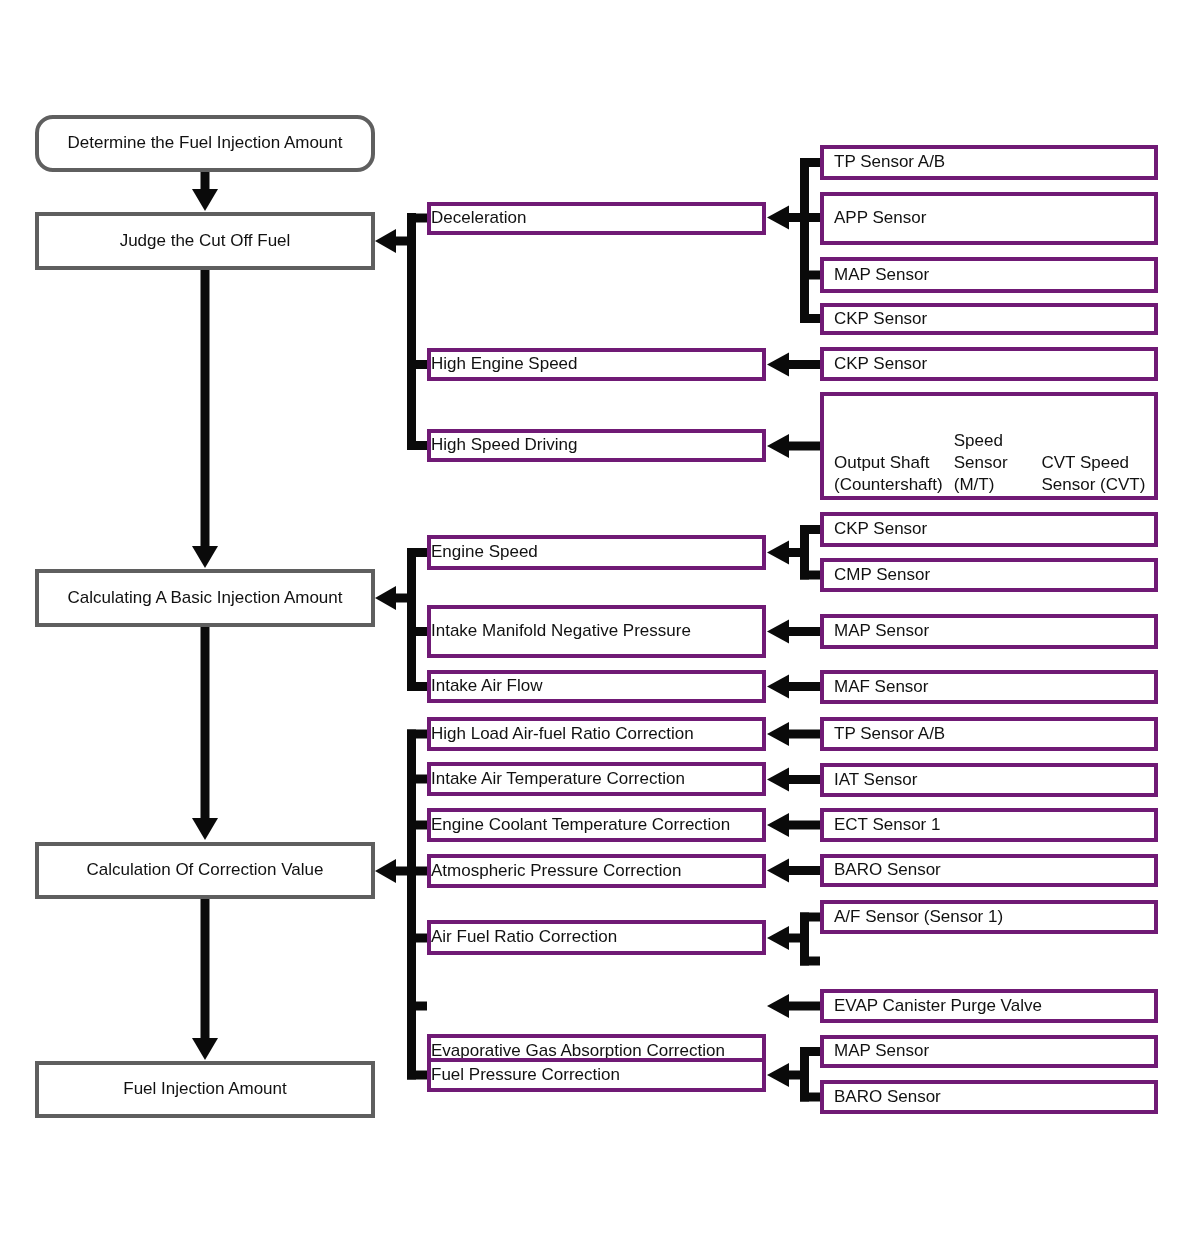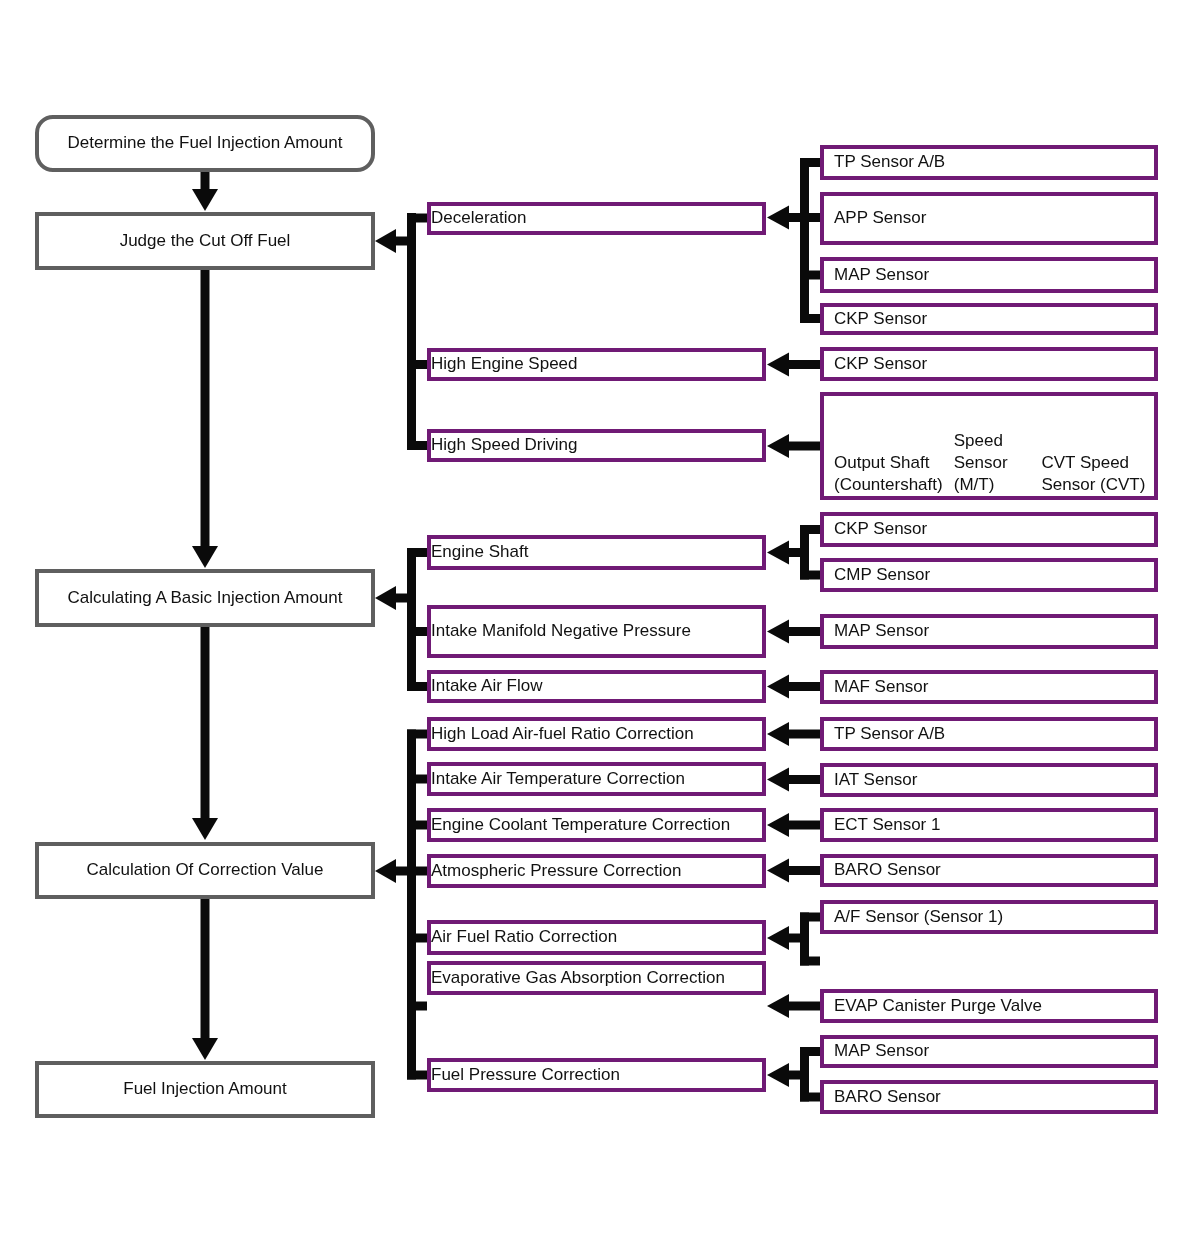--- a/index.html
+++ b/index.html
@@ -140,29 +140,29 @@
 
   <div class="box stage rounded" style="top:115px;height:57px">Determine the Fuel Injection Amount</div>
   <div class="box stage" style="top:212px;height:58px">Judge the Cut Off Fuel</div>
   <div class="box stage" style="top:569px;height:58px">Calculating A Basic Injection Amount</div>
   <div class="box stage" style="top:842px;height:57px">Calculation Of Correction Value</div>
   <div class="box stage" style="top:1061px;height:57px">Fuel Injection Amount</div>
 
   <div class="box mid" style="top:202px;height:33px">Deceleration</div>
   <div class="box mid" style="top:348px;height:33px">High Engine Speed</div>
   <div class="box mid" style="top:429px;height:33px">High Speed Driving</div>
-  <div class="box mid" style="top:535px;height:35px">Engine Shaft</div>
+  <div class="box mid" style="top:535px;height:35px">Engine Speed</div>
   <div class="box mid" style="top:605px;height:53px">Intake Manifold Negative Pressure</div>
   <div class="box mid" style="top:670px;height:33px">Intake Air Flow</div>
   <div class="box mid" style="top:717px;height:34px">High Load Air-fuel Ratio Correction</div>
   <div class="box mid" style="top:762px;height:34px">Intake Air Temperature Correction</div>
   <div class="box mid" style="top:808px;height:34px">Engine Coolant Temperature Correction</div>
   <div class="box mid" style="top:854px;height:34px">Atmospheric Pressure Correction</div>
   <div class="box mid" style="top:920px;height:35px">Air Fuel Ratio Correction</div>
-  <div class="box mid" style="top:961px;height:34px">Evaporative Gas Absorption Correction</div>
+  <div class="box mid" style="top:1034px;height:34px">Evaporative Gas Absorption Correction</div>
   <div class="box mid" style="top:1058px;height:34px">Fuel Pressure Correction</div>
 
   <div class="box sens" style="top:145px;height:35px">TP Sensor A/B</div>
   <div class="box sens" style="top:192px;height:53px">APP Sensor</div>
   <div class="box sens" style="top:257px;height:36px">MAP Sensor</div>
   <div class="box sens" style="top:303px;height:32px">CKP Sensor</div>
   <div class="box sens" style="top:347px;height:34px">CKP Sensor</div>
   <div class="box sens multiline" style="top:392px;height:108px">
     <span>Output Shaft (Countershaft)</span>
     <span>Speed Sensor (M/T)</span>

